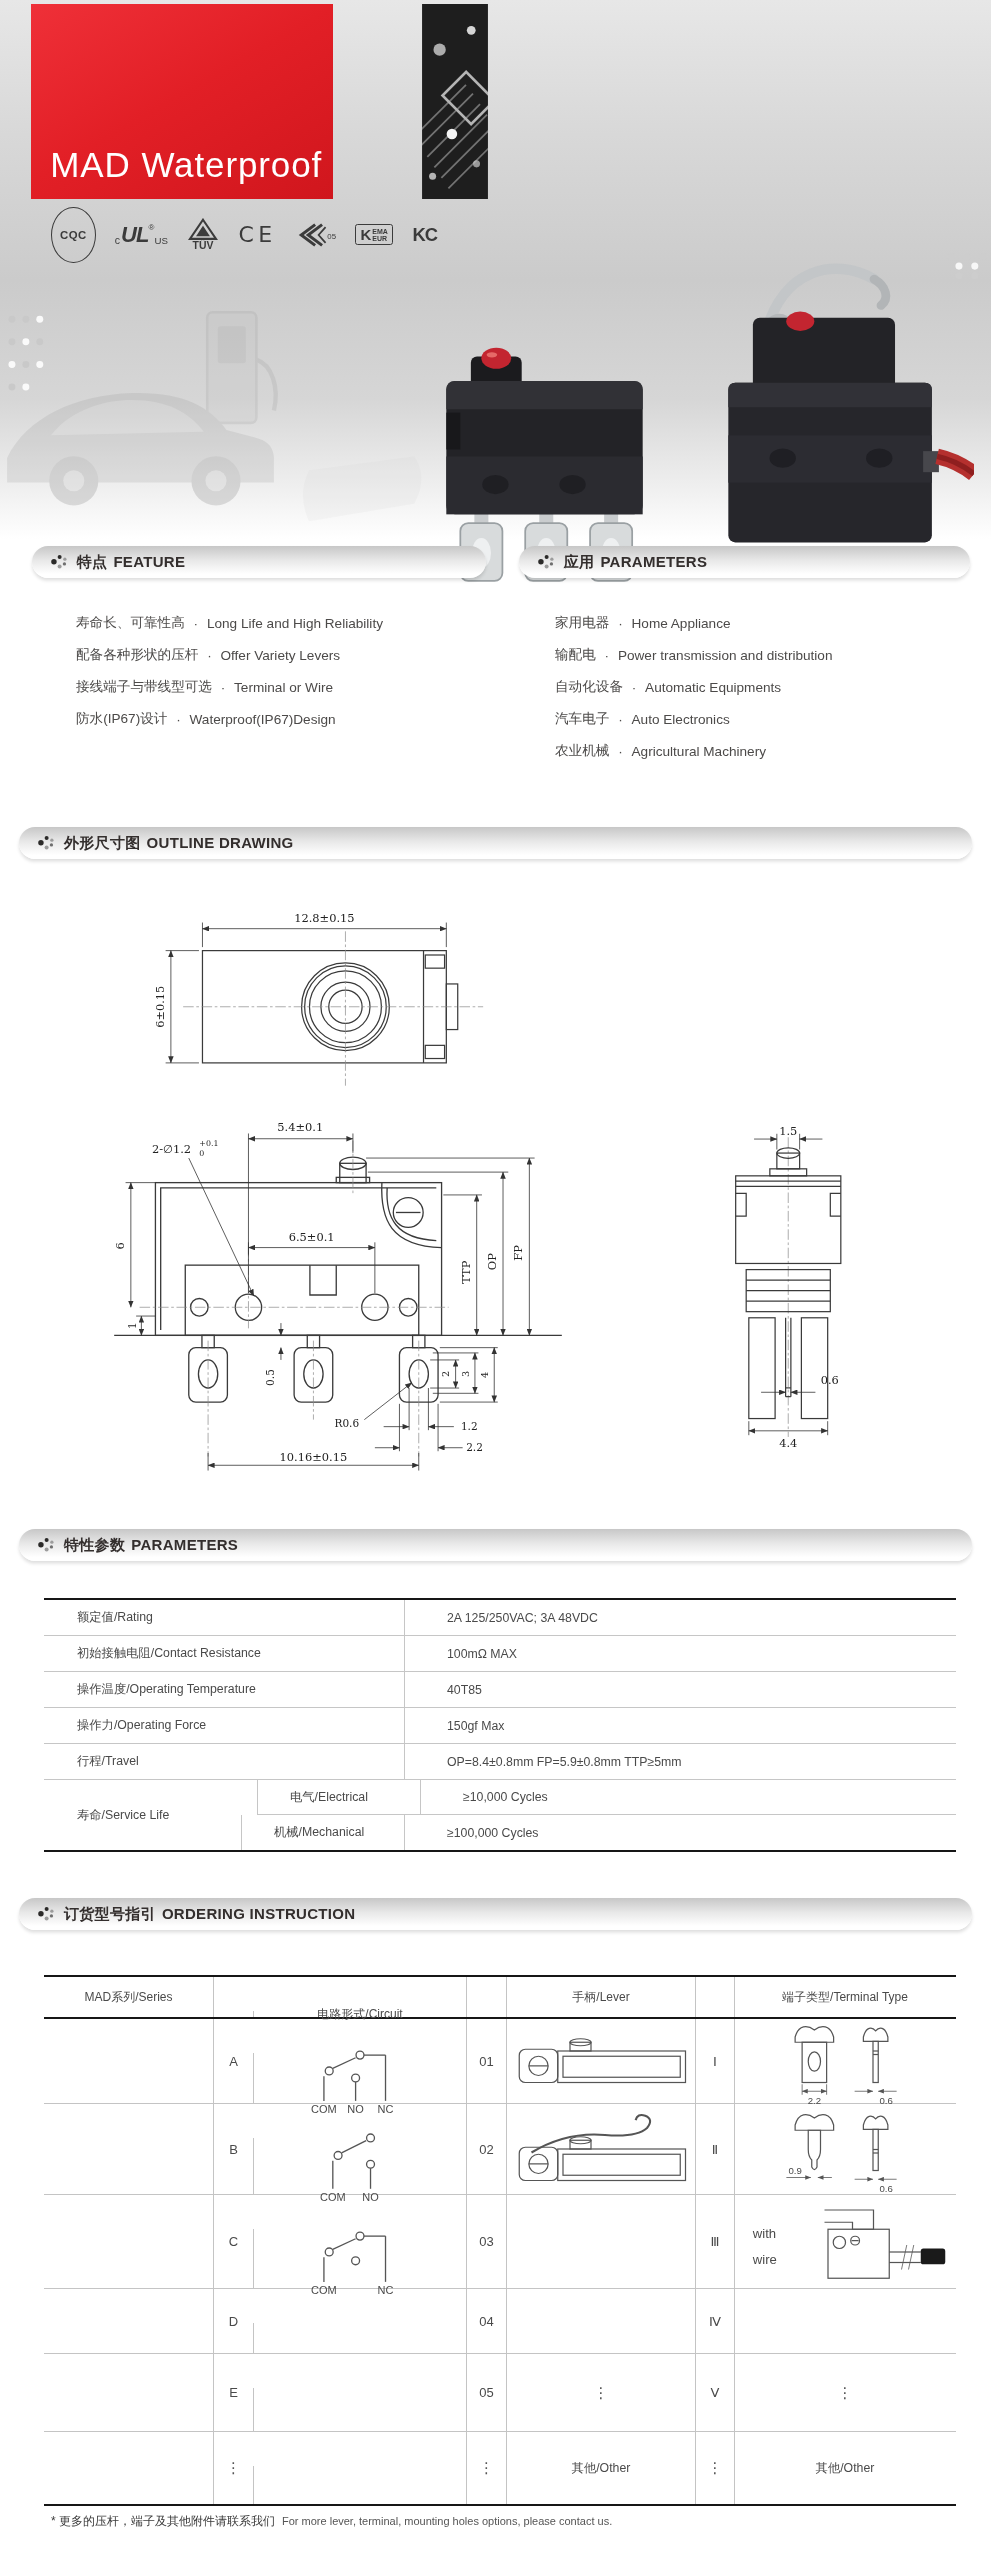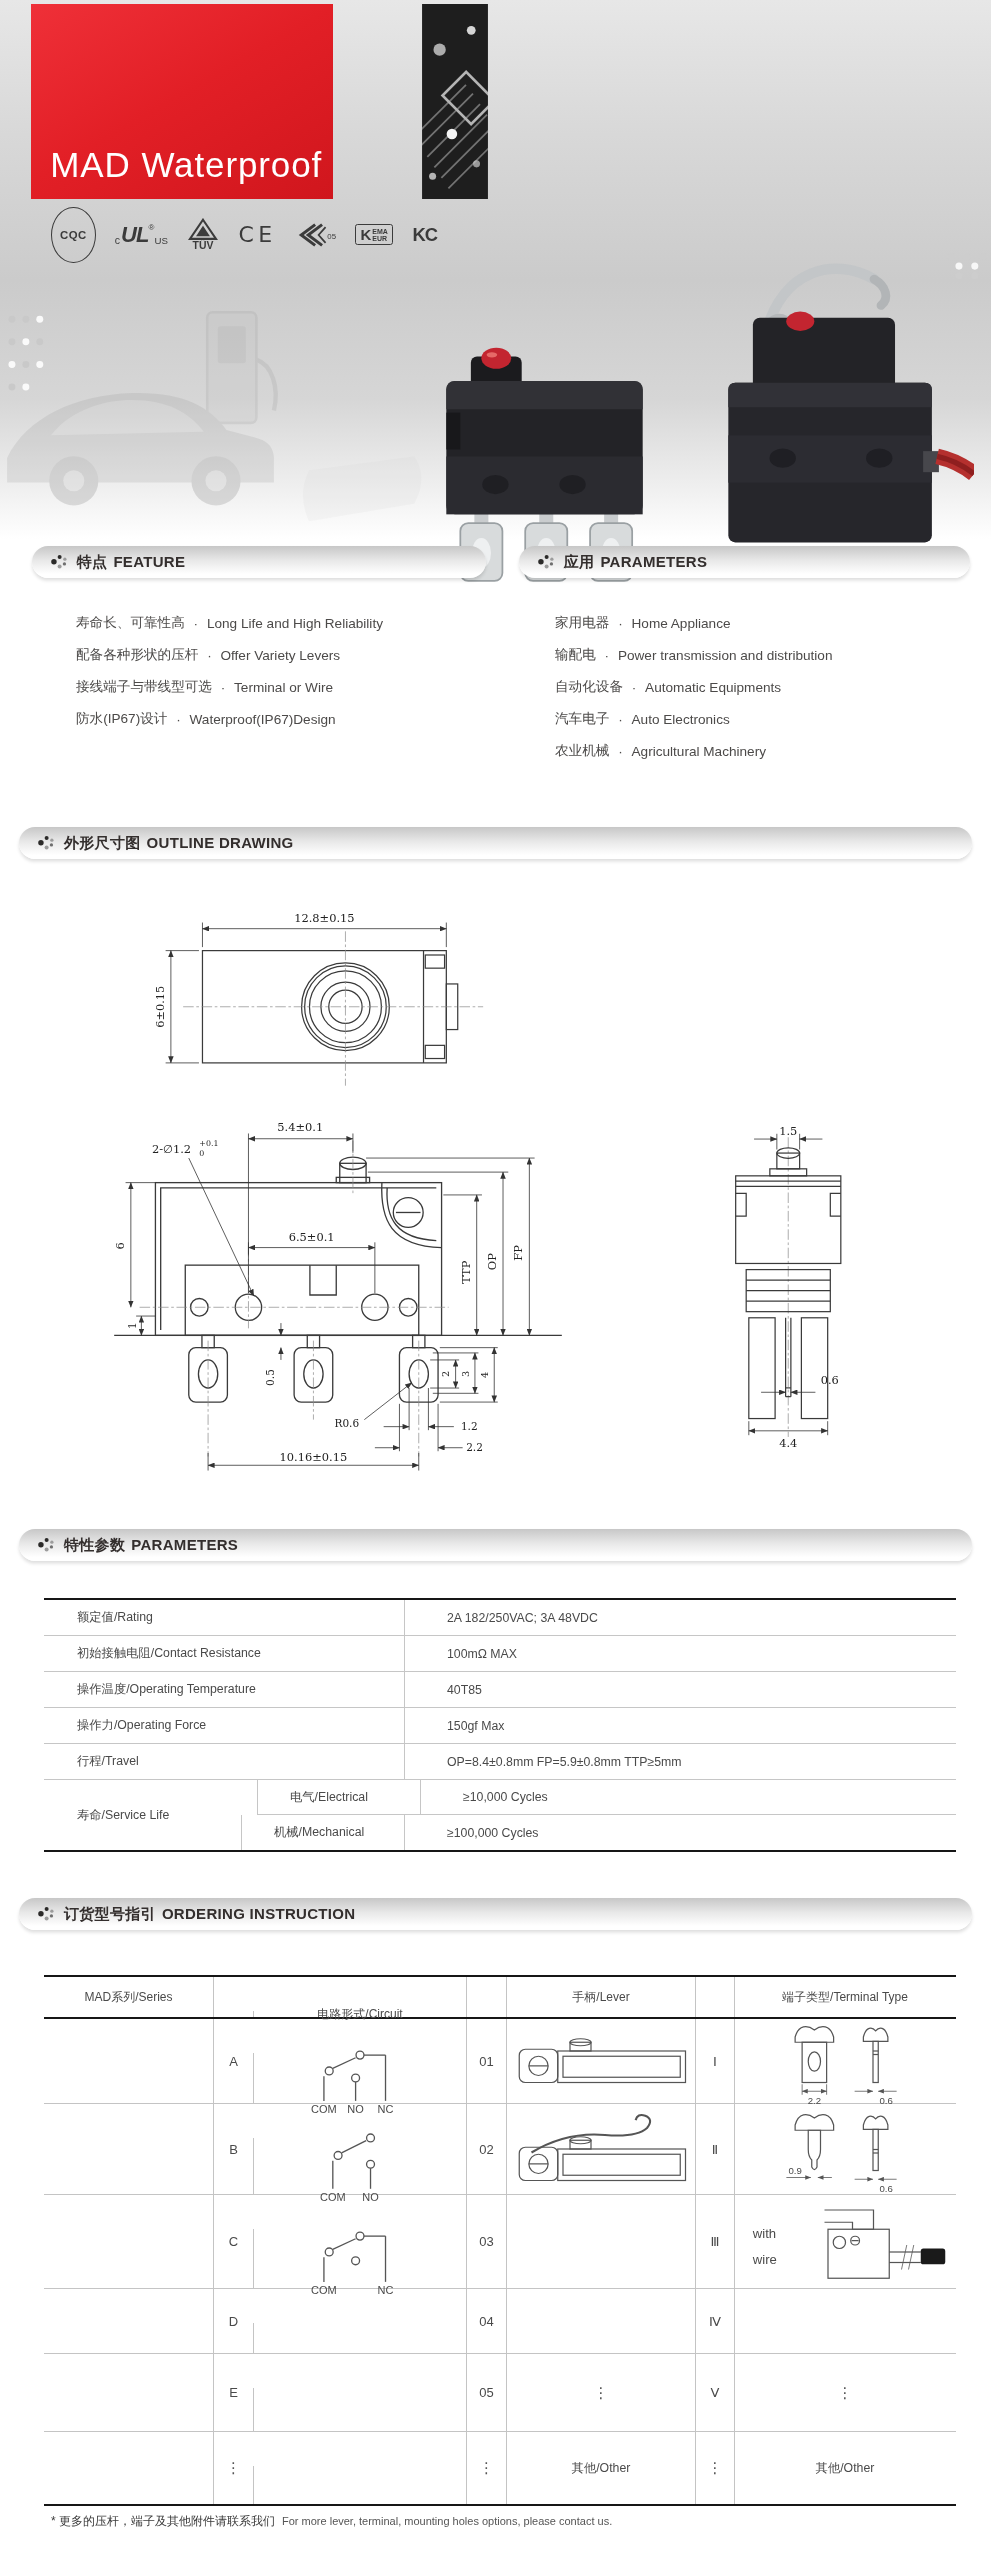--- a/index.html
+++ b/index.html
@@ -525,21 +525,21 @@
       <circle cx="17" cy="7" r="1.9" fill="#9c9c9c"></circle>
         <circle cx="11" cy="15.5" r="2.3" fill="#9c9c9c"></circle>
       <circle cx="16.5" cy="12.5" r="1.9" fill="#6f6f6f"></circle>
     </svg>
     <div class="pill-label"><span>特性参数</span><span class="en">PARAMETERS</span></div>
   </div>
 
   <div class="ptable">
     <div class="prow">
       <div class="pl">额定值/Rating</div>
-      <div class="pv">2A 182/250VAC;  3A 48VDC</div>
+      <div class="pv">2A 125/250VAC;  3A 48VDC</div>
     </div>
     <div class="prow">
       <div class="pl">初始接触电阻/Contact Resistance</div>
       <div class="pv">100mΩ MAX</div>
     </div>
     <div class="prow">
       <div class="pl">操作温度/Operating Temperature</div>
       <div class="pv">40T85</div>
     </div>
     <div class="prow">

